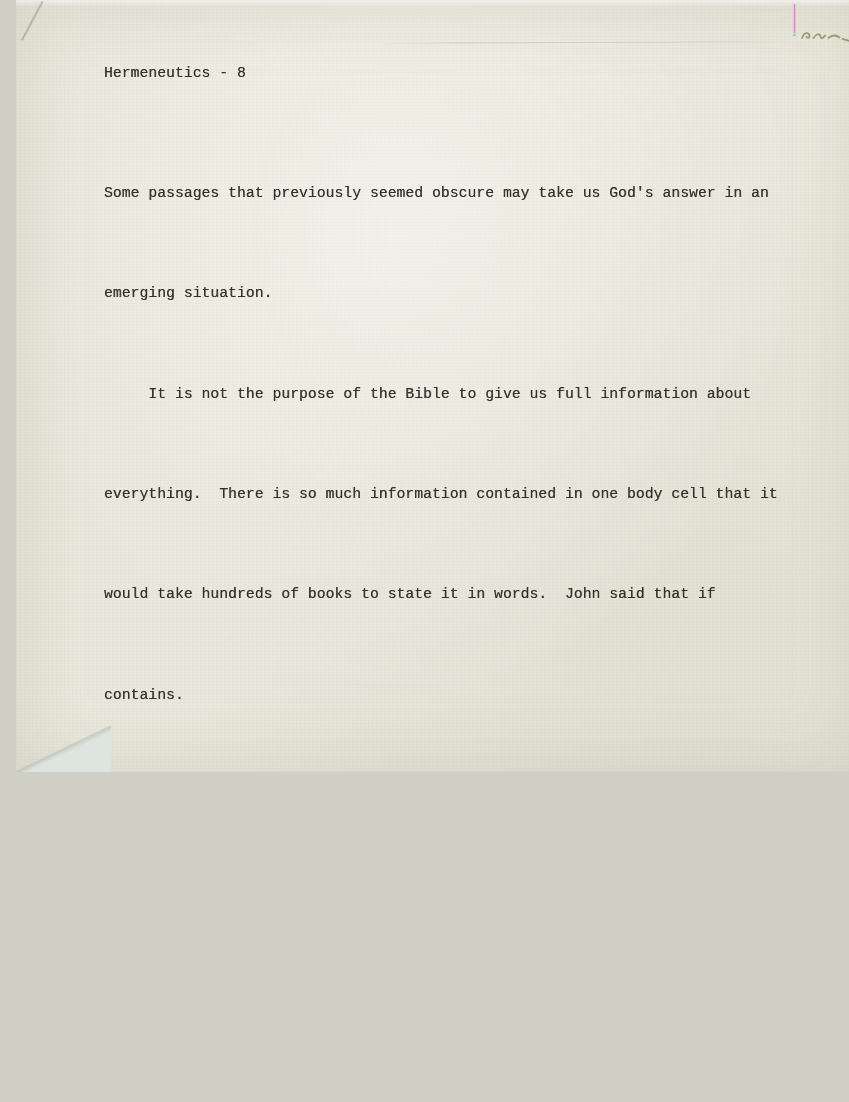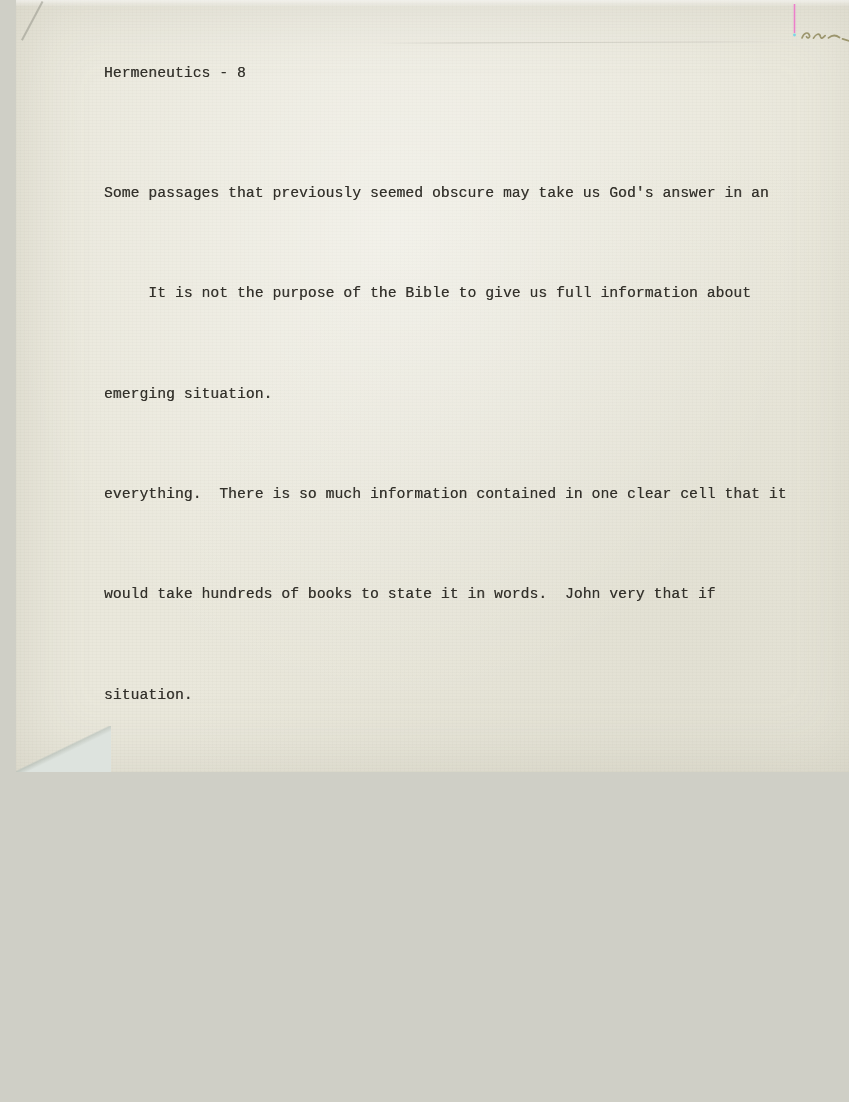--- a/index.html
+++ b/index.html
@@ -133,25 +133,25 @@
   <svg class="annotation-svg" style="left:770px; top:0px;" width="75" height="55" viewBox="0 0 75 55">
     <line x1="8.5" y1="4" x2="8.5" y2="33" stroke="var(--pink-mark, #ee6fc9)" stroke-width="1.6" opacity="0.85"></line>
     <circle cx="8.5" cy="35" r="1.4" fill="#6fd4e8" opacity="0.9"></circle>
     <path d="M16 38 c1.5 -5 6 -7 7.5 -2.5 c0.6 2 -2 3.4 -3 1.2 m7 1.5 c2.5 -4.5 6 -5.5 7 -1.5 c0.8 2.8 2.6 1 4.6 -1 m3.4 2.2 c3.5 -3 7.5 -3 11 -0.4 m3 1.4 l7.5 2.2" fill="none" stroke="var(--pencil, #8f885c)" stroke-width="1.7" stroke-linecap="round" opacity="0.85"></path>
   </svg>
 
   <div class="typed header-line">Hermeneutics - 8</div>
 
   <div class="typed text-block">
     <div class="typed-line">Some passages that previously seemed obscure may take us God's answer in an</div>
+    <div class="typed-line">emerging situation.</div>
     <div class="typed-line">     It is not the purpose of the Bible to give us full information about</div>
-    <div class="typed-line">emerging situation.</div>
-    <div class="typed-line">everything.  There is so much information contained in one clear cell that it</div>
-    <div class="typed-line">would take hundreds of books to state it in words.  John very that if</div>
-    <div class="typed-line">situation.</div>
+    <div class="typed-line">everything.  There is so much information contained in one body cell that it</div>
+    <div class="typed-line">would take hundreds of books to state it in words.  John said that if</div>
+    <div class="typed-line">contains.</div>
     <div class="typed-line">correctly.  The ideas of those who do not believe in inerrancy are more apt to</div>
     
     
     
     
     
     
     
     
     

